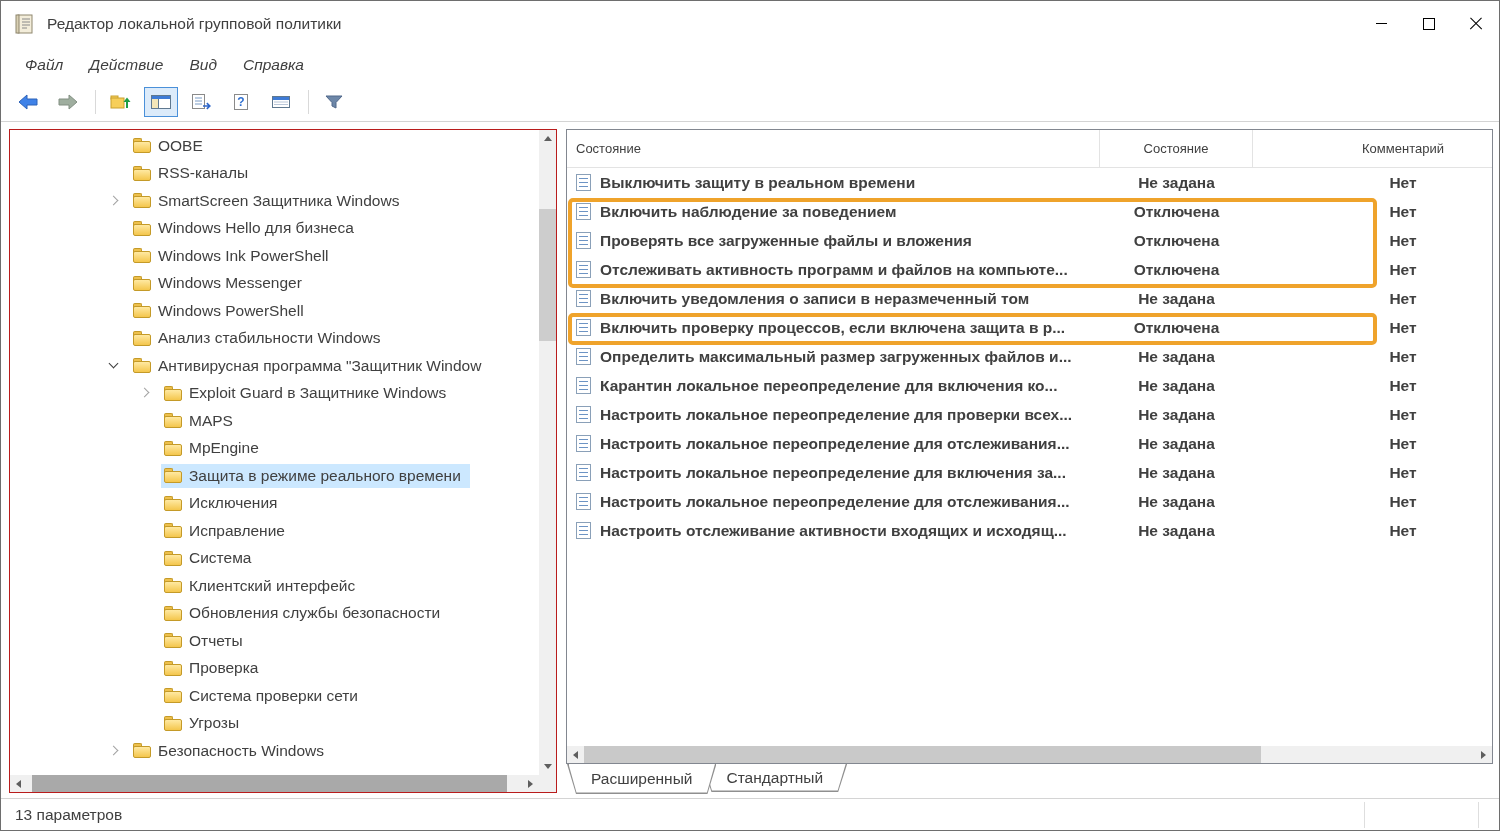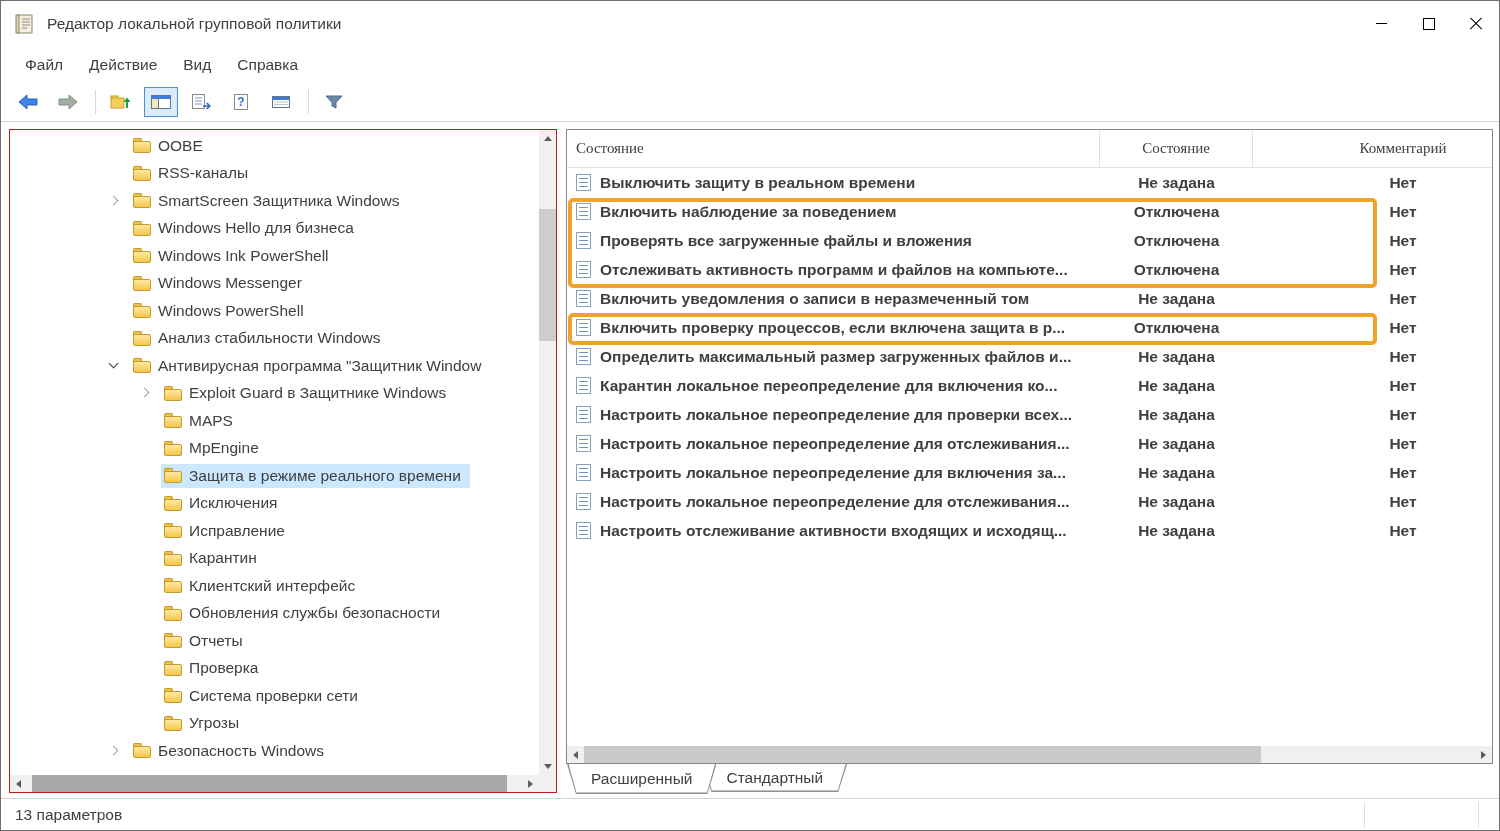--- a/index.html
+++ b/index.html
@@ -14,21 +14,21 @@
   .win-controls{position:absolute;right:0;top:0;height:45px;display:flex;}
   .win-btn{width:47px;height:45px;display:flex;align-items:center;justify-content:center;}
   .glyph-min{width:11px;height:1px;background:#000;}
   .glyph-max{width:10px;height:10px;border:1px solid #000;}
   .glyph-close{width:13px;height:13px;position:relative;}
   .glyph-close::before,.glyph-close::after{content:"";position:absolute;left:-1px;top:6px;width:16px;height:1.3px;background:#000;}
   .glyph-close::before{transform:rotate(45deg);}
   .glyph-close::after{transform:rotate(-45deg);}
 
   
-  .menubar{position:absolute;left:0;top:46px;width:100%;height:36px;display:flex;align-items:center;padding-left:14px;box-sizing:border-box;}
+  .menubar{position:absolute;left:0;top:46px;width:100%;height:36px;display:flex;align-items:center;padding-left:14px;box-sizing:border-box;font-style:italic;}
   .menu-item{padding:4px 10px;margin-right:6px;font-size:15.5px;}
 
   
   .toolbar{position:absolute;left:0;top:82px;width:100%;height:39px;border-bottom:1px solid #d4d4d4;
     display:flex;align-items:center;padding-left:10px;box-sizing:border-box;}
   .tb-btn{width:34px;height:30px;display:flex;align-items:center;justify-content:center;margin-right:6px;box-sizing:border-box;}
   .tb-btn.active{background:#dcebfa;border:1px solid #4a90d9;}
   .tb-sep{width:1px;height:24px;background:#d9d9d9;margin:0 8px 0 4px;}
 
   
@@ -69,21 +69,21 @@
   .hthumb.list{left:0;width:76%;background:#c9c9c9;}
   .sb-corner{width:17px;height:17px;background:#f0f0f0;flex:none;}
   .tri{width:0;height:0;}
   .tri.up{border-left:4px solid transparent;border-right:4px solid transparent;border-bottom:5px solid #5e5e5e;}
   .tri.down{border-left:4px solid transparent;border-right:4px solid transparent;border-top:5px solid #5e5e5e;}
   .tri.left{border-top:4px solid transparent;border-bottom:4px solid transparent;border-right:5px solid #5e5e5e;}
   .tri.right{border-top:4px solid transparent;border-bottom:4px solid transparent;border-left:5px solid #5e5e5e;}
 
   
   .list-header{display:grid;grid-template-columns:533px 153px 300px;height:37px;border-bottom:1px solid #e3e3e3;flex:none;}
-  .hcell{display:flex;align-items:center;font-size:15px;overflow:hidden;font-family:Liberation Serif, serif;}
+  .hcell{display:flex;align-items:center;font-size:13px;overflow:hidden;}
   .hcell.name{padding-left:9px;border-right:1px solid #e3e3e3;}
   .hcell.state{justify-content:center;border-right:1px solid #e3e3e3;}
   .hcell.comment{justify-content:center;}
   .list-rows{flex:1;position:relative;min-height:0;overflow:hidden;}
   .list-row{display:grid;grid-template-columns:533px 153px 300px;height:29px;align-items:center;font-size:15.5px;font-weight:bold;}
   .cell-name{display:flex;align-items:center;padding-left:9px;white-space:nowrap;overflow:hidden;}
   .cell-state{text-align:center;white-space:nowrap;}
   .cell-comment{text-align:center;white-space:nowrap;}
   .pol{width:15px;height:17px;flex:none;margin-right:9px;position:relative;background:#fff;border:1px solid #8aa0b8;box-sizing:border-box;}
   .pol::before{content:"";position:absolute;left:2px;top:3px;right:2px;height:10px;
@@ -309,21 +309,21 @@
             <span class="chev-slot"></span>
             <span class="row-inner">
               <span class="folder"></span>
               <span>Исправление</span>
             </span>
           </div>
         <div class="tree-row lvl2">
             <span class="chev-slot"></span>
             <span class="row-inner">
               <span class="folder"></span>
-              <span>Карантин</span>
+              <span>Система</span>
             </span>
           </div>
         <div class="tree-row lvl2">
             <span class="chev-slot"></span>
             <span class="row-inner">
               <span class="folder"></span>
               <span>Клиентский интерфейс</span>
             </span>
           </div>
         <div class="tree-row lvl2">

